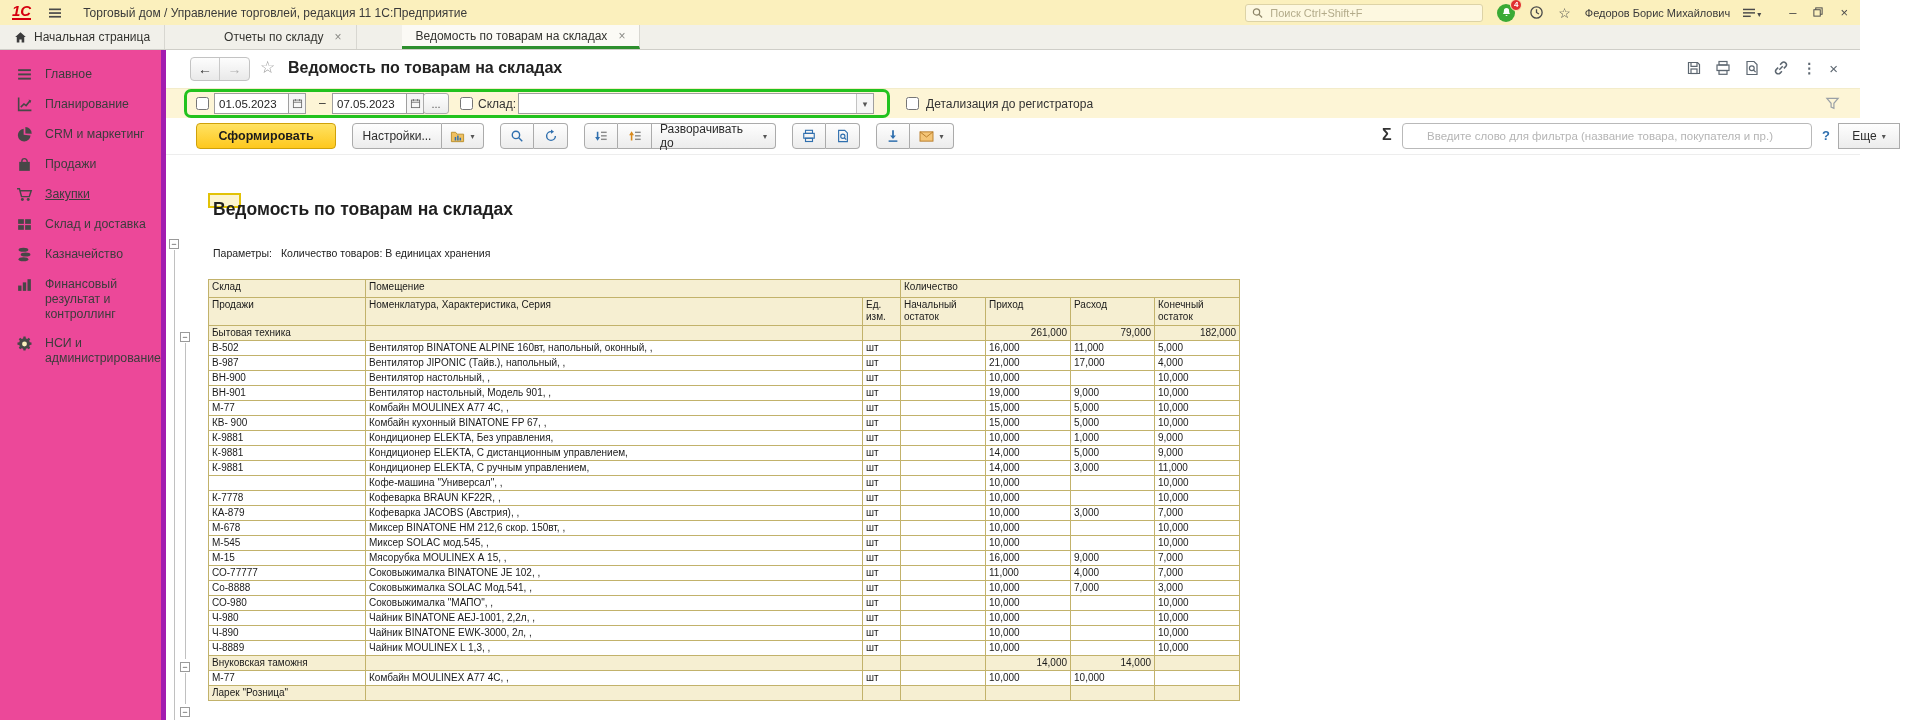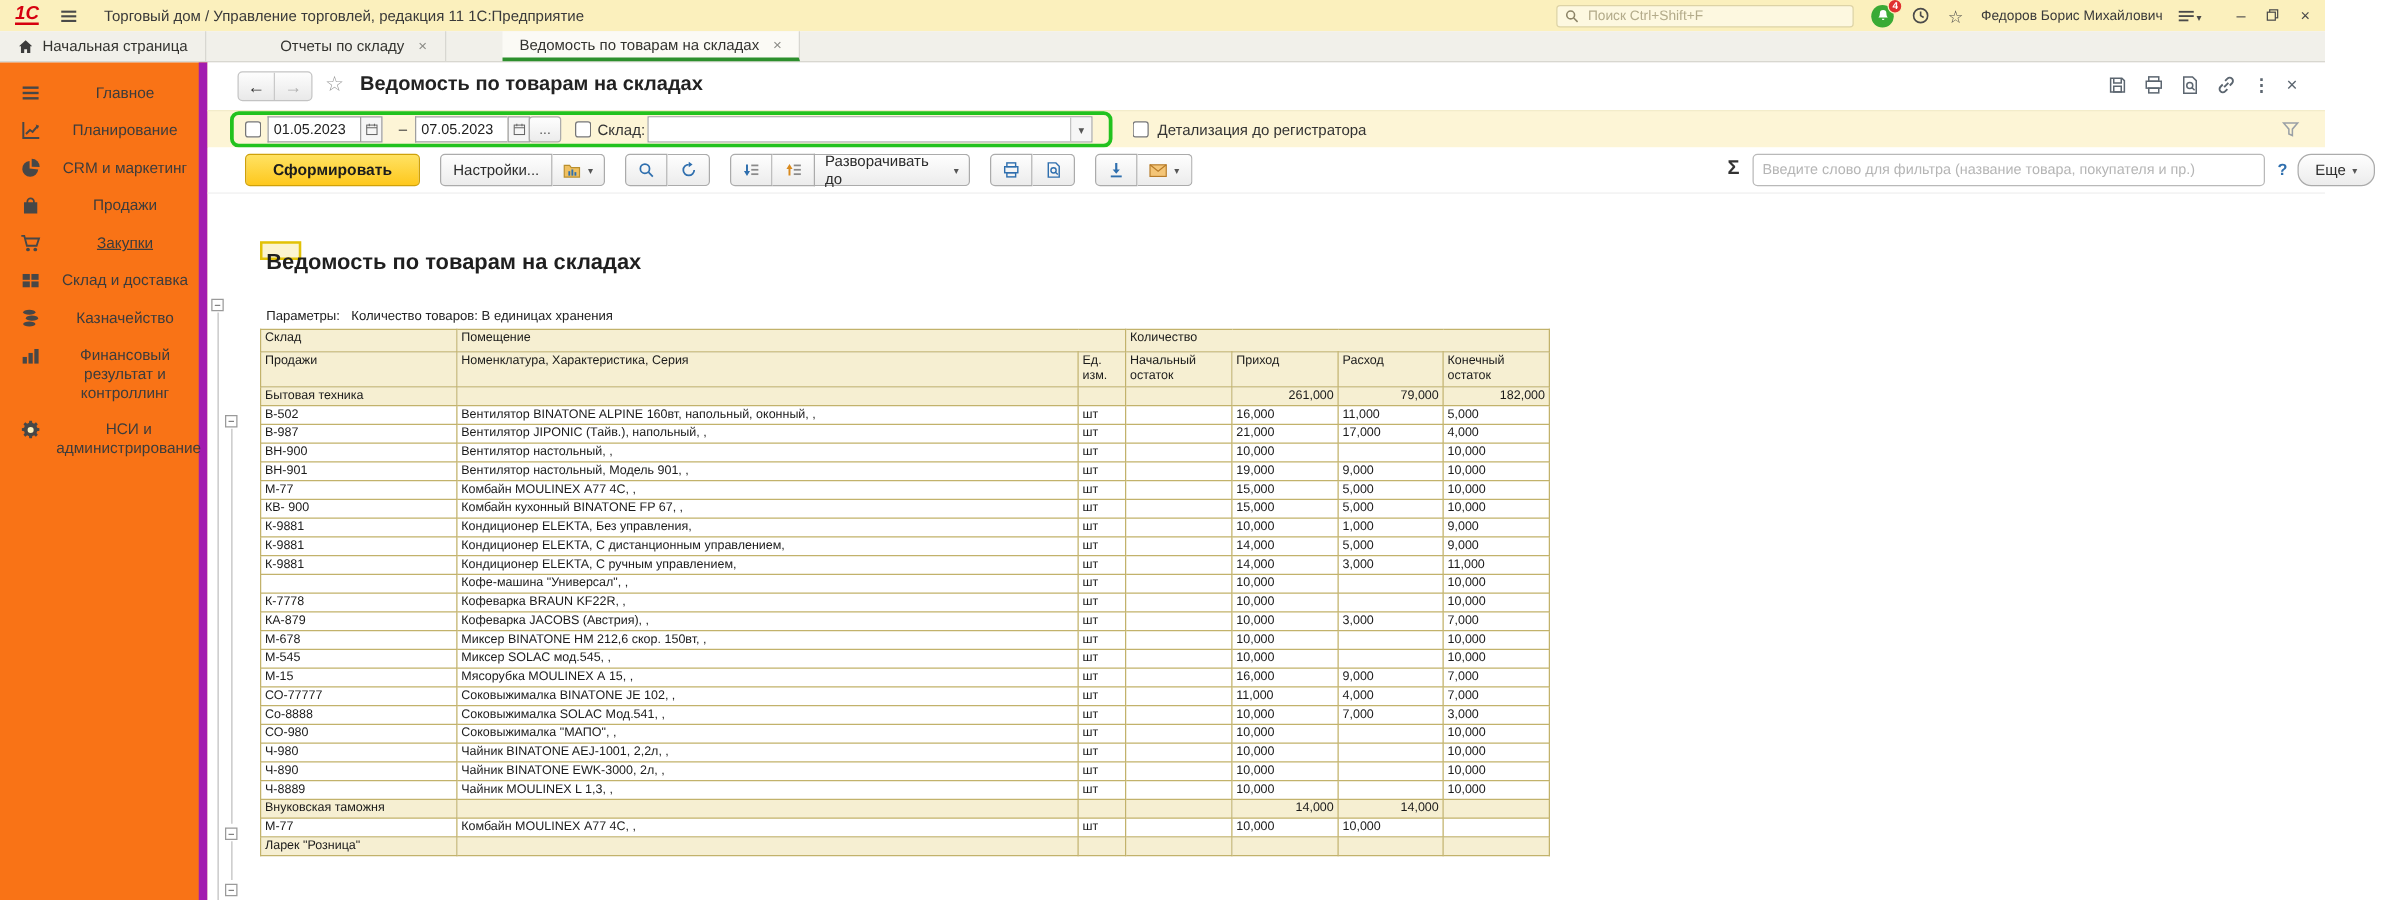--- a/index.html
+++ b/index.html
@@ -29,21 +29,21 @@
 
   
   .tabbar { height:25px; background:#f1f0ea; border-bottom:1px solid #cfcec8; display:flex; align-items:stretch; flex:0 0 25px;gap:45px; }
   .tab { display:flex; align-items:center; gap:7px; padding:0 14px; font-size:12px; color:#33332f;
          border-right:1px solid #d8d7d1; cursor:pointer; white-space:nowrap; }
   .tab.active { background:#fbfaf5; border-bottom:3px solid #2d8f2d; padding-bottom:0; }
   .tab-close { color:#8b8b86; font-size:12px; line-height:12px; margin-left:4px; cursor:pointer; }
 
   
   .main { flex:1; display:flex; min-height:0; }
-  .sidebar { width:166px; background:#f97316; border-right:7px solid #a21caf; padding-top:10px; flex:0 0 166px;text-align:center; }
+  .sidebar { width:166px; background:#ec4899; border-right:5px solid #a21caf; padding-top:10px; flex:0 0 166px; }
   .side-item { display:flex; align-items:flex-start; gap:12px; padding:7px 4px 7px 16px; cursor:pointer; }
   .side-icn { width:17px; height:17px; flex:0 0 17px; margin-top:-1px; }
   .side-lbl { font-size:12.3px; color:#3c3c3c; line-height:15px; width:118px; }
   .side-lbl.u { text-decoration:underline; }
 
   .content { flex:1; display:flex; flex-direction:column; position:relative; min-width:0; }
 
   
   .title-row { height:38px; position:relative; background:#fff; flex:0 0 38px; }
   .nav-group { position:absolute; left:24px; top:7px; height:24px; display:flex; border:1px solid #c3c3c3; border-radius:4px;
@@ -77,44 +77,44 @@
   .detail-lbl { position:absolute; left:760px; top:8px; font-size:12px; color:#333; cursor:default; }
   .funnel { position:absolute; right:20px; top:7px; cursor:pointer; }
 
   
   .toolbar-row { height:37px; background:#fff; border-bottom:1px solid #ededed; position:relative; flex:0 0 37px; }
   .tbtn { position:absolute; top:5px; height:26px; border:1px solid #ababab; background:linear-gradient(#fefefe,#ececec);
           font-size:12px; color:#2c2c2c; display:flex; align-items:center; justify-content:center; cursor:pointer;
           font-family:"Liberation Sans",sans-serif; gap:5px; padding:0 8px; }
   .tbtn.first { border-radius:4px 0 0 4px; }
   .tbtn.last  { border-radius:0 4px 4px 0; border-left:none; }
-  .tbtn.only  { border-radius:11px; }
+  .tbtn.only  { border-radius:0; }
   .tbtn.mid   { border-left:none; }
   .gen-btn { position:absolute; left:30px; top:5px; width:140px; height:26px; border:1px solid #cfa10a; border-radius:4px;
              background:linear-gradient(#ffe263,#fec81d); font-weight:bold; font-size:12.5px; color:#1c1c1c;
              cursor:pointer; font-family:"Liberation Sans",sans-serif; }
   .caret { font-size:8px; color:#555; }
   .sigma { position:absolute; left:1216px; top:8px; font-size:16px; font-weight:bold; color:#333; }
   .flt-input { position:absolute; left:1236px; top:5px; width:410px; height:26px; border:1px solid #b9b9b9; border-radius:4px;
-               font-size:11.5px; padding:0 7px; outline:none; font-family:"Liberation Sans",sans-serif; color:#333; }
+               font-size:11.5px; padding:0 24px; outline:none; font-family:"Liberation Sans",sans-serif; color:#333; }
   .flt-input::placeholder { color:#b5b5b5; }
   .help-q { position:absolute; left:1656px; top:10px; color:#2f6fae; font-size:13px; font-weight:bold; cursor:pointer; }
   .more-btn { left:1672px; width:62px; border-radius:4px; }
 
   
   .report { flex:1; position:relative; background:#fff; overflow:hidden; }
   .cell-marker { position:absolute; left:42px; top:38px; width:33px; height:15px; border:2px solid #e2c207; background:#fcf4cf; }
   .sheet-title { position:absolute; left:47px; top:44px; font-size:17.5px; font-weight:bold; color:#1f1f1f; margin:0; }
   .params-lbl { position:absolute; left:47px; top:92px; font-size:10.5px; color:#222; }
   .params-val { position:absolute; left:115px; top:92px; font-size:10.5px; color:#222; }
   .tree-box { position:absolute; width:10px; height:10px; border:1px solid #9a9a9a; background:#fff; color:#444;
               font-size:9px; line-height:8px; text-align:center; cursor:pointer; z-index:2; }
   .tree-line { position:absolute; width:1px; background:#c0c0c0; }
 
-  table.rep { position:absolute; left:42px; top:108px; border-collapse:collapse; table-layout:fixed; width:1031px;
+  table.rep { position:absolute; left:42px; top:124px; border-collapse:collapse; table-layout:fixed; width:1031px;
               font-size:10px; color:#1a1a1a; }
   table.rep th, table.rep td { border:1px solid #c2b26b; padding:1px 3px; overflow:hidden; white-space:nowrap;
               text-align:left; font-weight:normal; vertical-align:top; line-height:12px; }
   table.rep thead th { background:#f6efd2; }
   tr.hr1 th { height:18px; }
   tr.hr2 th { height:28px; white-space:normal; }
   table.rep td { height:13px; }
   tr.grp td { background:#f6efd2; }
   td.num, tr.grp td.num { text-align:right; }
 </style>

